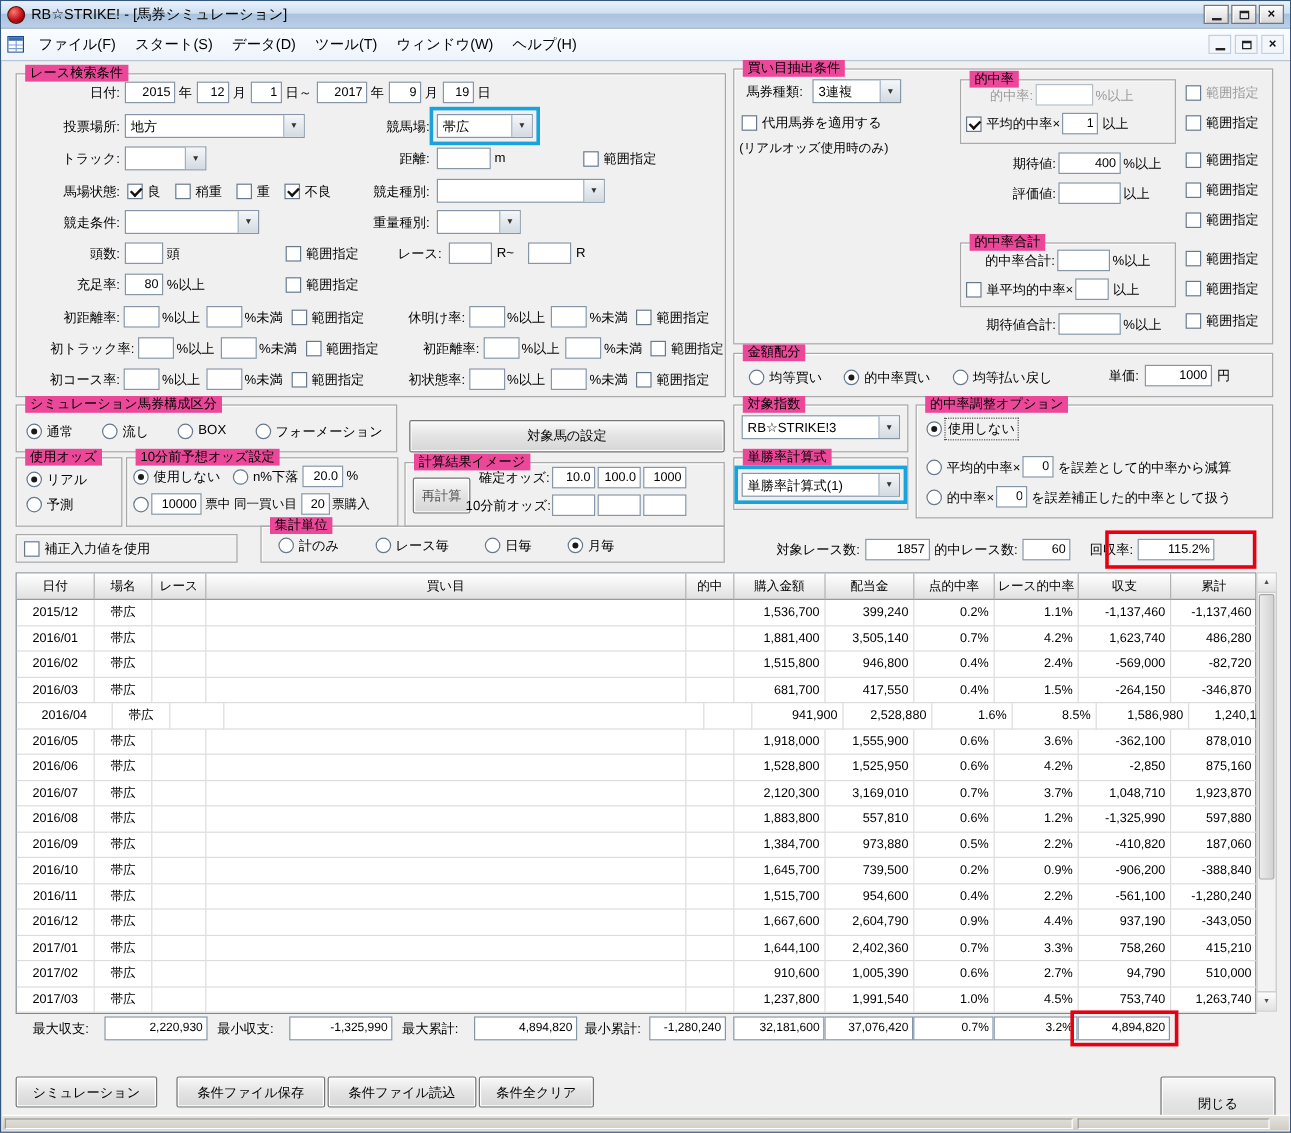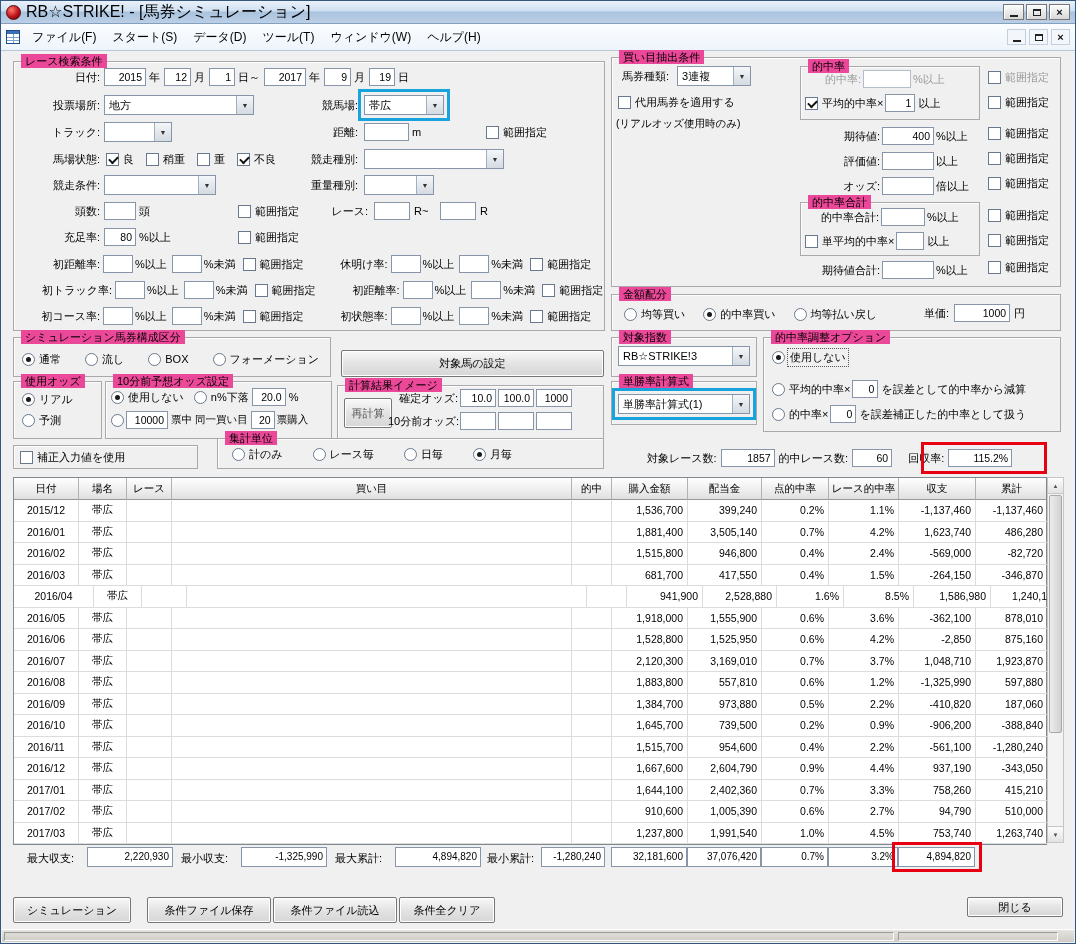--- a/index.html
+++ b/index.html
@@ -4,21 +4,21 @@
 <style>
   *{margin:0;padding:0;box-sizing:border-box}
   html,body{width:1076px;height:944px;overflow:hidden}
   body{font-family:"Liberation Sans","DejaVu Sans",sans-serif;font-size:11px;color:#000;background:#8fa8c0}
   .win{position:absolute;inset:0;background:#f0f0f0;border:1px solid #35567f}
   
   .titlebar{position:absolute;left:0;top:0;right:0;height:23px;display:flex;align-items:center;gap:5px;padding:0 5px;
     background:linear-gradient(#e9f1fa,#cfe0f1 45%,#a9c3de 50%,#bccfe6);border-bottom:1px solid #84a0bf}
   .app-icon{width:15px;height:15px;border-radius:50%;flex:none;
     background:radial-gradient(circle at 35% 30%,#ff7a6a,#c1121c 55%,#550404);border:1px solid #5a0b0b}
-  .title-text{font-size:16px;white-space:nowrap}
+  .title-text{font-size:12px;white-space:nowrap}
   .tb-btns{margin-left:auto;display:flex;gap:2px}
   .tb-btn{width:21px;height:16px;background:linear-gradient(#fdfdfd,#d7d7d7);border:1px solid #767676;
     box-shadow:inset 1px 1px 0 #fff;display:flex;align-items:center;justify-content:center}
   .g-min{width:8px;height:2px;background:#222;margin-top:7px}
   .g-max{width:8px;height:7px;border:1px solid #222;border-top-width:2px}
   .g-x{font-size:11px;font-weight:bold;line-height:1;color:#111}
   
   .menubar{position:absolute;left:0;top:23px;right:0;height:27px;display:flex;align-items:center;padding:0 5px;
     background:linear-gradient(#fbfdff,#eef4fb);border-bottom:1px solid #b9c6d6}
   .menu-item{padding:4px 8px;font-size:12px;white-space:nowrap}
@@ -346,25 +346,20 @@
       </span>
     <div class="row" style="top:93px;left:150px">
       <span class="lab r" style="width:118px">評価値:</span>
       <input class="txt" style="width: 52px; margin-left: 2px;">
       <span class="lab" style="margin-left:2px">以上</span>
     </div>
     <span style="position:absolute;left:376px;top:93px" class="opt">
         <span class="cb"></span>
         <span>範囲指定</span>
       </span>
-    <div class="row" style="top:118px;left:150px">
-      <span class="lab r" style="width:118px">オッズ:</span>
-      <input class="txt" style="width: 52px; margin-left: 2px;">
-      <span class="lab" style="margin-left:2px">倍以上</span>
-    </div>
     <span style="position:absolute;left:376px;top:118px" class="opt">
         <span class="cb"></span>
         <span>範囲指定</span>
       </span>
 
     <div class="sgb" style="left:188px;top:144px;width:180px;height:54px">
       <span class="gt">的中率合計</span>
       <div class="row" style="top:4px;left:4px">
         <span class="lab r" style="width:74px">的中率合計:</span>
         <input class="txt" style="width: 44px; margin-left: 2px;">
@@ -830,20 +825,20 @@
   <span class="sbox" style="left:686px;width:74px">37,076,420</span>
   <span class="sbox" style="left:760px;width:67px">0.7%</span>
   <span class="sbox" style="left:827px;width:70px">3.2%</span>
   <span class="sbox" style="left:897px;width:77px">4,894,820</span>
   <div class="overlay" style="left:891px;top:841px;width:90px;height:30px"></div>
 
   <button class="btn" style="left:12px;top:896px;width:118px;height:26px">シミュレーション</button>
   <button class="btn" style="left:146px;top:896px;width:124px;height:26px">条件ファイル保存</button>
   <button class="btn" style="left:272px;top:896px;width:124px;height:26px">条件ファイル読込</button>
   <button class="btn" style="left:398px;top:896px;width:96px;height:26px">条件全クリア</button>
-  <button class="btn" style="left:966px;top:896px;width:96px;height:20px">閉じる</button>
+  <button class="btn" style="left:966px;top:896px;width:96px;height:44px">閉じる</button>
 
   <div class="statusbar">
     <span class="sunkpanel" style="left:2px;width:890px"></span>
     <span class="sunkpanel" style="left:896px;right:16px"></span>
   </div>
 
 </div>
 
 </body></html>

